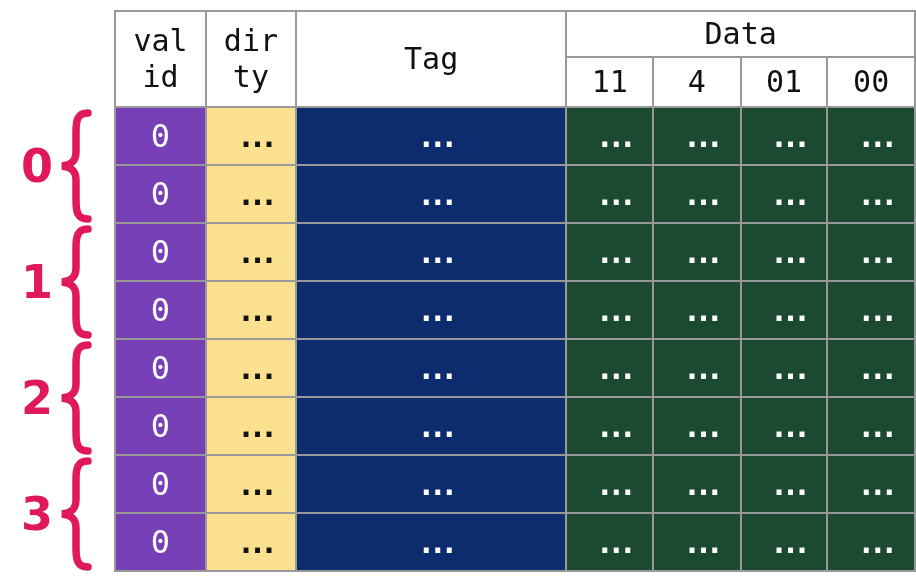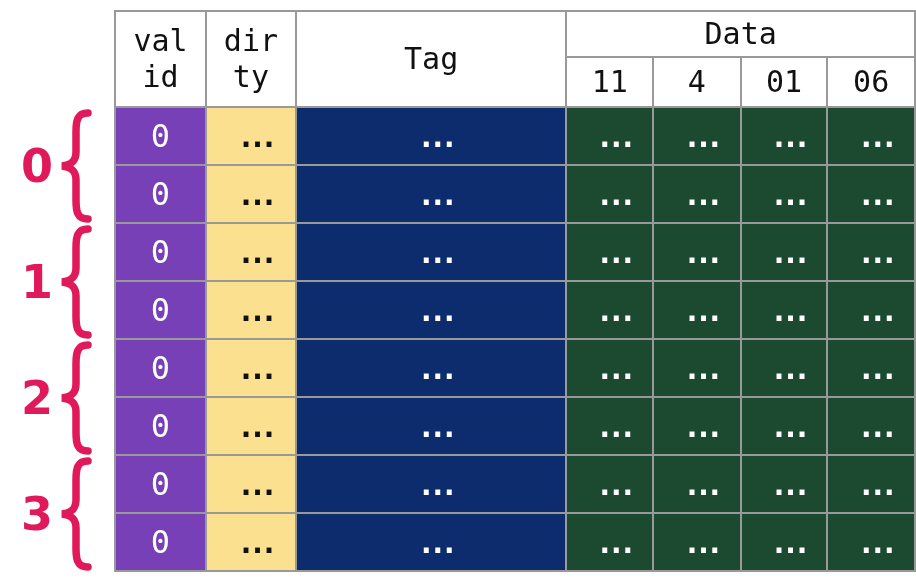--- a/index.html
+++ b/index.html
@@ -107,21 +107,21 @@
           <span>dir</span><br>
           <span>ty</span>
         </th>
         <th rowspan="2">Tag</th>
         <th colspan="4">Data</th>
       </tr>
       <tr class="hrow2">
         <th>11</th>
         <th>4</th>
         <th>01</th>
-        <th>06</th>
+        <th>00</th>
       </tr>
     </thead>
     <tbody id="cache-body">
         <tr>
           <td class="cell-valid"><span>0</span></td>
           <td class="cell-dirty"><span class="dots">...</span></td>
           <td class="cell-tag"><span class="dots">...</span></td>
           <td class="cell-data"><span class="dots">...</span></td>
           <td class="cell-data"><span class="dots">...</span></td>
           <td class="cell-data"><span class="dots">...</span></td>

